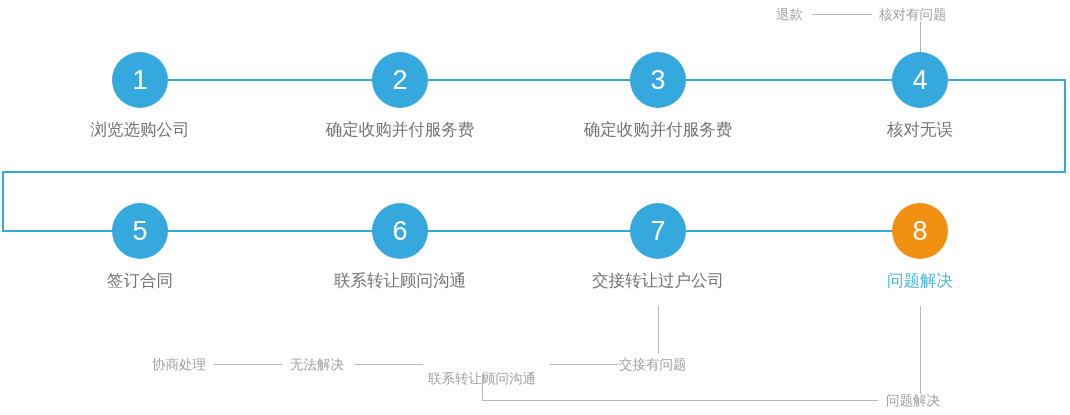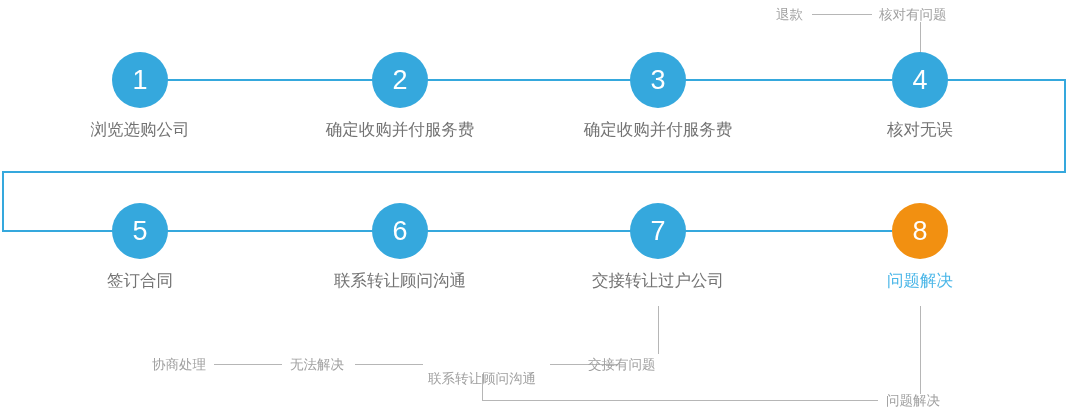--- a/index.html
+++ b/index.html
@@ -105,21 +105,21 @@
   <div class="anno" style="left:776px; top:8px;">退款</div>
   <div class="anno" style="left:879px; top:8px;">核对有问题</div>
 
   <div class="gline-h" style="left:214px; top:364px; width:68px;"></div>
   <div class="gline-h" style="left:355px; top:364px; width:68px;"></div>
   <div class="gline-h" style="left:550px; top:364px; width:68px;"></div>
 
   <div class="anno" style="left:152px; top:358px;">协商处理</div>
   <div class="anno" style="left:290px; top:358px;">无法解决</div>
   <div class="anno" style="left:428px; top:372px;">联系转让顾问沟通</div>
-  <div class="anno" style="left:588px; top:358px;">交接有问题</div>
+  <div class="anno" style="left:619px; top:358px;">交接有问题</div>
 
   <div class="gline-v" style="left:658px; top:306px; height:48px;"></div>
 
   <div class="gline-v" style="left:482px; top:374px; height:26px;"></div>
   <div class="gline-h" style="left:482px; top:400px; width:396px;"></div>
   <div class="gline-v" style="left:920px; top:306px; height:88px;"></div>
 
   <div class="anno" style="left:886px; top:394px;text-align:right;">问题解决</div>
 
   <div class="step" style="left:140px; top:80px;">

